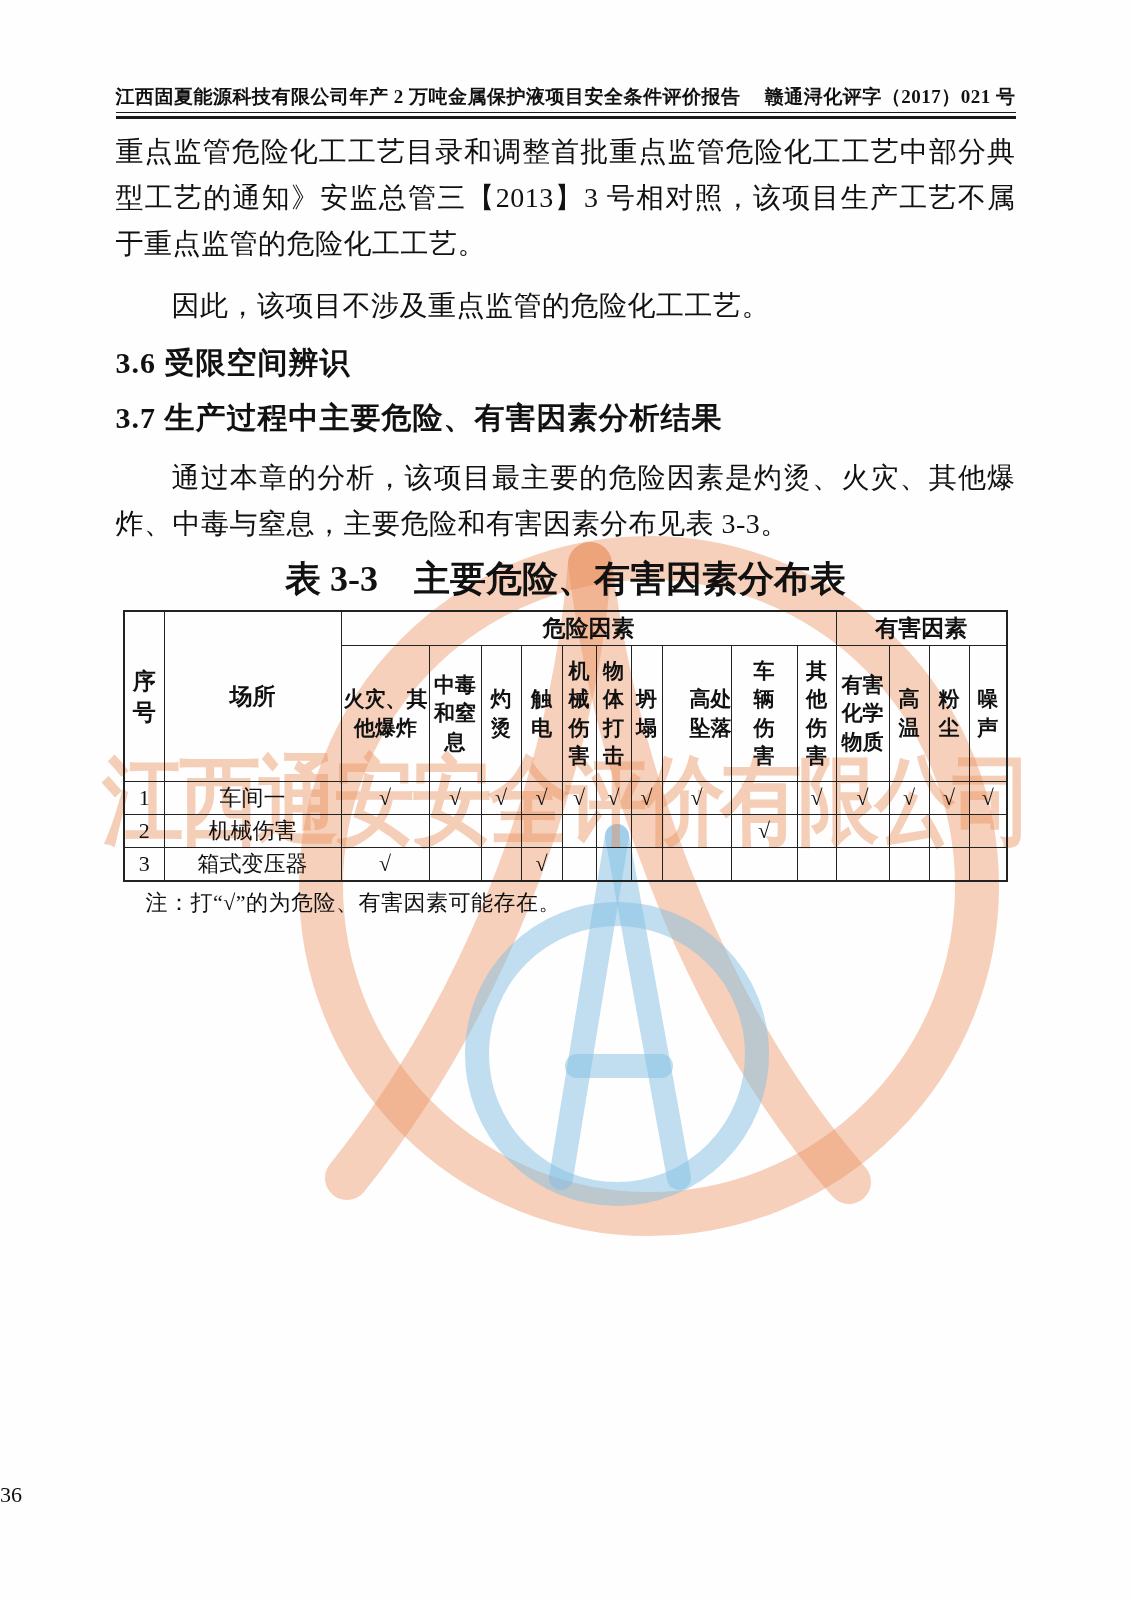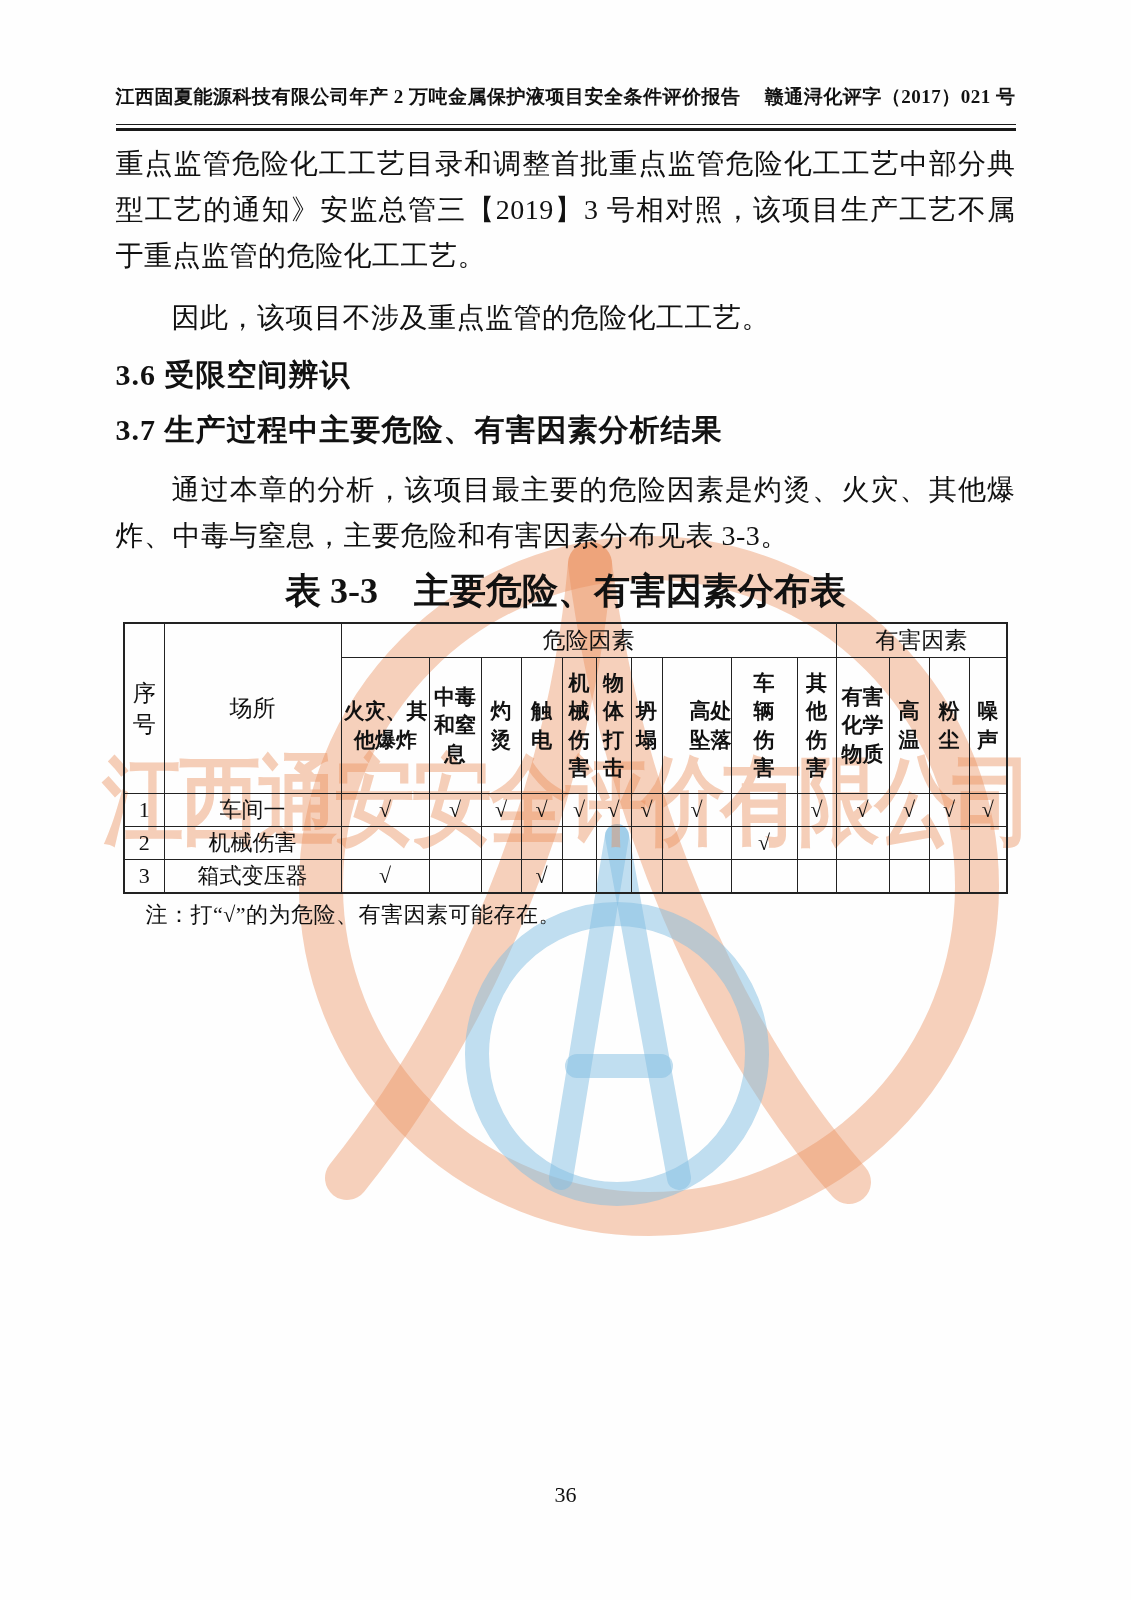--- a/index.html
+++ b/index.html
@@ -15,21 +15,21 @@
     position:absolute; top:742px; left:50%; transform:translateX(-50%) scale(0.92,1.1);
     font-size:88px; font-weight:bold; white-space:nowrap; letter-spacing:-4px;
     color:rgba(234,140,88,0.42);
   }
   .wm-svg { position:absolute; left:269px; top:506px; }
   
   .content { position:relative; z-index:1; width:900px; margin:0 auto; padding-top:84px; }
   .page-header { border-bottom:3px solid #1a1a1a; padding-bottom:3px; }
   .header-row {
     display:flex; justify-content:space-between; align-items:flex-end;
-    border-bottom:1px solid #1a1a1a; padding-bottom:14px;
+    border-bottom:1px solid #1a1a1a; padding-bottom:2px;
   }
   .header-row span { font-size:19px; font-weight:bold; letter-spacing:0.5px; }
   .body-text {
     font-size:28px; line-height:46px; text-align:justify; margin-top:10px;
     letter-spacing:0.5px;
   }
   .no-top { margin-top:16px; }
   .indent { text-indent:2em; }
   h2.section {
     font-size:30px; font-weight:bold; margin:14px 0 4px 0; letter-spacing:1px;
@@ -37,33 +37,33 @@
   .table-title { text-align:center; font-size:36px; font-weight:bold; margin:8px 0 6px 0; }
   
   table.hazard {
     border-collapse:collapse; table-layout:fixed; width:884px; margin:0 auto;
     border:2px solid #222;
   }
   table.hazard th, table.hazard td {
     border:1.5px solid #222; text-align:center; vertical-align:middle;
     word-break:break-all; padding:1px;
   }
-  .group-row th { height:34px; font-size:23px; font-weight:normal; }
+  .group-row th { height:34px; font-size:23px; font-weight:bold; }
   .corner-th { font-size:23px; font-weight:bold; }
   .factor-row th { height:136px; font-size:21px; font-weight:bold; line-height:1.35; }
   .factor-row th span { display:inline-block; word-break:break-all; }
   .factor-row th:nth-child(1) span  { width:86px; }
   .factor-row th:nth-child(2) span  { width:44px; }
   .factor-row th:nth-child(8) span  { width:44px;margin-left:25px; }
   .factor-row th:nth-child(9) span  { width:22px; }
   .factor-row th:nth-child(11) span { width:44px; }
   tbody.hazard-body td { height:29px; font-size:22px; }
   .note { font-size:22px; margin:6px 0 0 30px; letter-spacing:0.5px; }
   .page-number {
-    position:absolute; left:0; right:0; bottom:92px; text-align:center;
+    position:absolute; left:0; right:0; bottom:92px; 
     font-size:22px; z-index:1;
   }
 </style>
 </head>
 <body>
 
 <div class="page">
 
   <div class="wm-layer">
     <svg class="wm-svg" width="760" height="760" viewBox="0 0 760 760">
@@ -84,21 +84,21 @@
 
   <div class="content">
 
     <div class="page-header">
       <div class="header-row">
         <span>江西固夏能源科技有限公司年产 2 万吨金属保护液项目安全条件评价报告</span>
         <span>赣通浔化评字（2017）021 号</span>
       </div>
     </div>
 
-    <p class="body-text">重点监管危险化工工艺目录和调整首批重点监管危险化工工艺中部分典型工艺的通知》安监总管三【2019】3 号相对照，该项目生产工艺不属于重点监管的危险化工工艺。</p>
+    <p class="body-text">重点监管危险化工工艺目录和调整首批重点监管危险化工工艺中部分典型工艺的通知》安监总管三【2013】3 号相对照，该项目生产工艺不属于重点监管的危险化工工艺。</p>
     <p class="body-text no-top indent">因此，该项目不涉及重点监管的危险化工工艺。</p>
 
     <h2 class="section">3.6 受限空间辨识</h2>
 
     <h2 class="section">3.7 生产过程中主要危险、有害因素分析结果</h2>
     <p class="body-text no-top indent">通过本章的分析，该项目最主要的危险因素是灼烫、火灾、其他爆炸、中毒与窒息，主要危险和有害因素分布见表 3-3。</p>
 
     <div class="table-title">表 3-3　主要危险、有害因素分布表</div>
 
     <table class="hazard">

